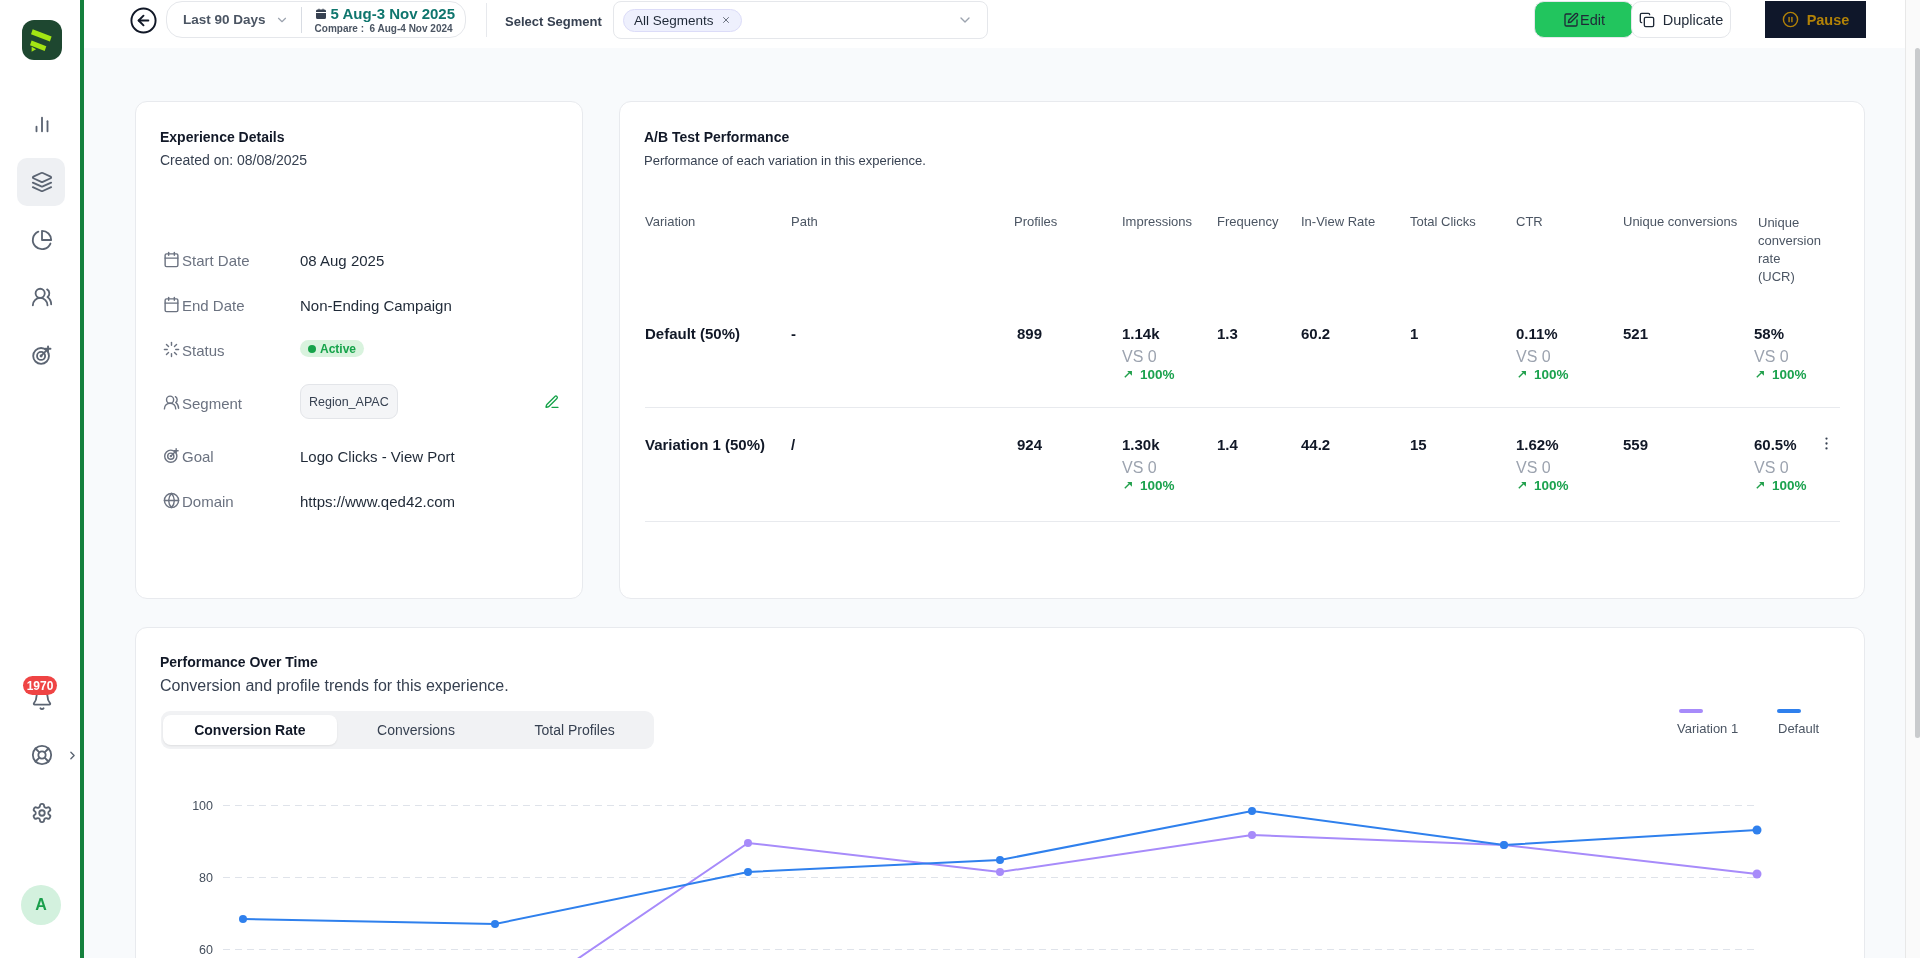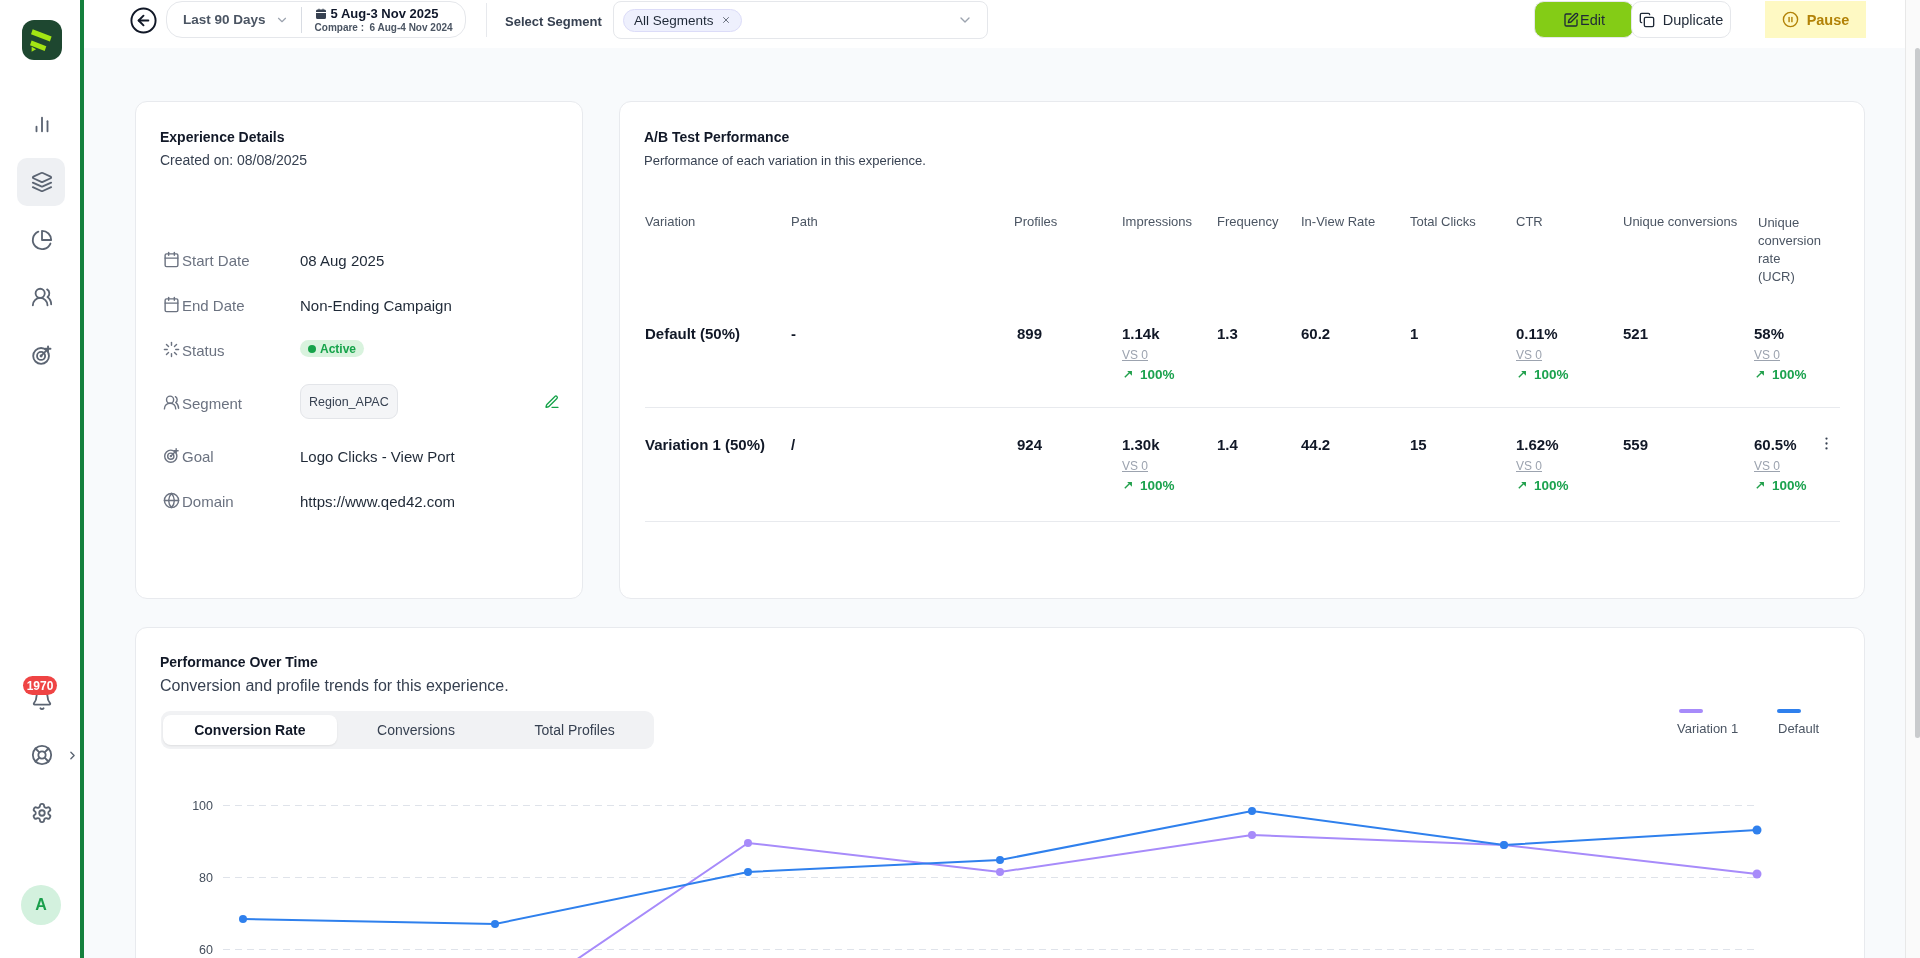--- a/index.html
+++ b/index.html
@@ -11,21 +11,21 @@
 .card { position:absolute; background:#fff; border:1px solid #e8eaee; border-radius:12px; }
 .ic { color:#5b6472; }
 svg { display:block; }
 .navic { position:absolute; left:31px; width:22px; height:22px; color:#5b6472; }
 .cardtitle { font-size:14px; font-weight:700; color:#111827; }
 .cardsub { font-size:13px; color:#374151; }
 .lbl { font-size:15px; color:#6b7280; }
 .val { font-size:15px; color:#1f2937; }
 .th { position:absolute; font-size:13px; color:#4b5563; }
 .bignum { position:absolute; font-size:15px; font-weight:700; color:#111827; }
-.vs { font-size:12px; color:#9ca3af; font-weight:400;text-decoration:underline; }
+.vs { font-size:16px; color:#9ca3af; font-weight:400; }
 .pct { font-size:13.5px; color:#1ba24e; font-weight:700; display:flex; align-items:center; gap:5px; }
 </style>
 </head>
 <body>
 
 <div id="sidebar">
   <svg class="abs" style="left:22px;top:20px" width="40" height="40" viewBox="0 0 40 40">
     <rect width="40" height="40" rx="12" fill="#1e4730"></rect>
     <g fill="#a3e513">
       <path d="M10.7 9.2 L29.6 16.6 L27.9 21.6 L9 14.2 Z"></path>
@@ -104,21 +104,21 @@
     <span style="margin-left:16px;font-size:13.5px;font-weight:600;color:#4b5563">Last 90 Days</span>
     <svg style="margin-left:9px" width="14" height="14" viewBox="0 0 24 24" fill="none" stroke="#9ca3af" stroke-width="2" stroke-linecap="round" stroke-linejoin="round">
         <path d="m6 9 6 6 6-6"></path>
       </svg>
     <div style="width:1px;height:26px;background:#d8dce3;margin:0 13px 0 12px"></div>
     <div>
       <div style="display:flex;align-items:center;gap:4px">
         <svg width="12" height="12" viewBox="0 0 24 24" fill="#374151">
             <path d="M8 1a1 1 0 0 1 1 1v1h6V2a1 1 0 1 1 2 0v1h2a3 3 0 0 1 3 3v2H2V6a3 3 0 0 1 3-3h2V2a1 1 0 0 1 1-1zM2 10h20v9a3 3 0 0 1-3 3H5a3 3 0 0 1-3-3v-9z"></path>
           </svg>
-        <span style="font-size:13px;font-weight:700;color:#0f172a">5 Aug-3 Nov 2025</span>
+        <span style="font-size:15px;font-weight:700;color:#0f766e">5 Aug-3 Nov 2025</span>
       </div>
       <div style="font-size:10px;font-weight:600;color:#4b5563;margin-top:1px">Compare :&nbsp; 6 Aug-4 Nov 2024</div>
     </div>
   </div>
 
   <div class="abs" style="left:402px;top:3px;width:1px;height:34px;background:#e7e9ed"></div>
   <span class="abs" style="left:421px;top:14px;font-size:13px;font-weight:600;color:#374151">Select Segment</span>
 
   <div class="abs" style="left:529px;top:1px;width:375px;height:38px;border:1px solid #e5e7eb;border-radius:8px;background:#fff;display:flex;align-items:center">
     <div style="margin-left:9px;height:23px;background:#eef0fd;border:1px solid #dcdcf8;border-radius:12px;display:flex;align-items:center;padding:0 10px;gap:7px">
@@ -126,35 +126,35 @@
       <svg width="10" height="10" viewBox="0 0 24 24" fill="none" stroke="#6b7280" stroke-width="2.4" stroke-linecap="round">
           <path d="M18 6 6 18"></path>
           <path d="m6 6 12 12"></path>
         </svg>
     </div>
     <svg style="position:absolute;right:14px" width="16" height="16" viewBox="0 0 24 24" fill="none" stroke="#9ca3af" stroke-width="2" stroke-linecap="round" stroke-linejoin="round">
         <path d="m6 9 6 6 6-6"></path>
       </svg>
   </div>
 
-  <div class="abs" style="left:1450px;top:1px;width:100px;height:37px;border:1px solid #e5e7eb;border-radius:10px;background:#84cc16;display:flex;align-items:center;justify-content:center;gap:1px">
+  <div class="abs" style="left:1450px;top:1px;width:100px;height:37px;border:1px solid #e5e7eb;border-radius:10px;background:#22c55e;display:flex;align-items:center;justify-content:center;gap:1px">
     <svg width="16" height="16" viewBox="0 0 24 24" fill="none" stroke="#1f2937" stroke-width="2" stroke-linecap="round" stroke-linejoin="round">
         <path d="M12 3H5a2 2 0 0 0-2 2v14a2 2 0 0 0 2 2h14a2 2 0 0 0 2-2v-7"></path>
         <path d="M18.375 2.625a2.121 2.121 0 1 1 3 3L12 15l-4 1 1-4Z"></path>
       </svg>
     <span style="font-size:14.5px;color:#1f2937">Edit</span>
   </div>
   <div class="abs" style="left:1547px;top:1px;width:100px;height:37px;border:1px solid #e5e7eb;border-radius:10px;background:#fff;display:flex;align-items:center;justify-content:center;gap:8px">
     <svg width="16" height="16" viewBox="0 0 24 24" fill="none" stroke="#1f2937" stroke-width="2" stroke-linecap="round" stroke-linejoin="round">
         <rect width="14" height="14" x="8" y="8" rx="2"></rect>
         <path d="M4 16c-1.1 0-2-.9-2-2V4c0-1.1.9-2 2-2h10c1.1 0 2 .9 2 2"></path>
       </svg>
     <span style="font-size:14.5px;color:#1f2937">Duplicate</span>
   </div>
-  <div class="abs" style="left:1681px;top:1px;width:101px;height:37px;border-radius:0;background:#fef9c3;display:flex;align-items:center;justify-content:center;gap:8px">
+  <div class="abs" style="left:1681px;top:1px;width:101px;height:37px;border-radius:0;background:#0f172a;display:flex;align-items:center;justify-content:center;gap:8px">
     <svg width="17" height="17" viewBox="0 0 24 24" fill="none" stroke="#b28207" stroke-width="2" stroke-linecap="round" stroke-linejoin="round">
         <circle cx="12" cy="12" r="10"></circle>
         <line x1="10" x2="10" y1="9" y2="15"></line>
         <line x1="14" x2="14" y1="9" y2="15"></line>
       </svg>
     <span style="font-size:14.5px;font-weight:600;color:#b28207">Pause</span>
   </div>
 </div>
 
 <div id="content">

